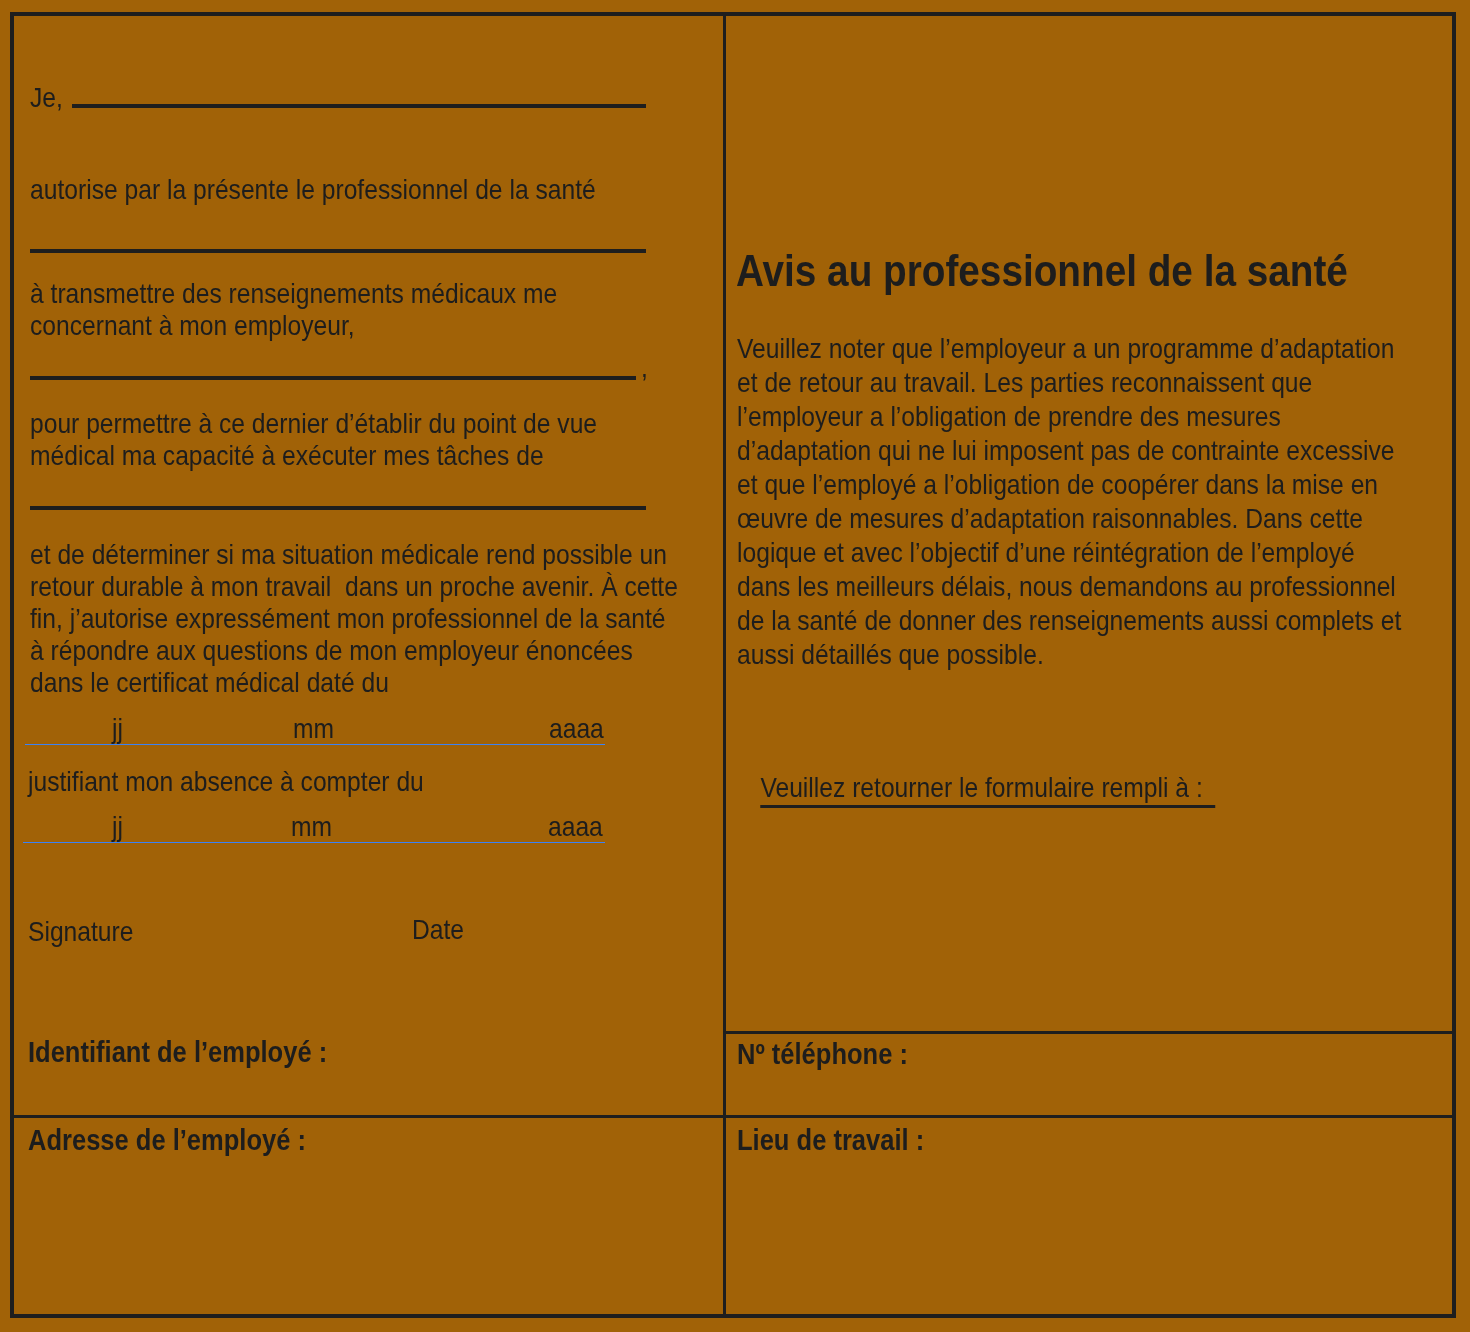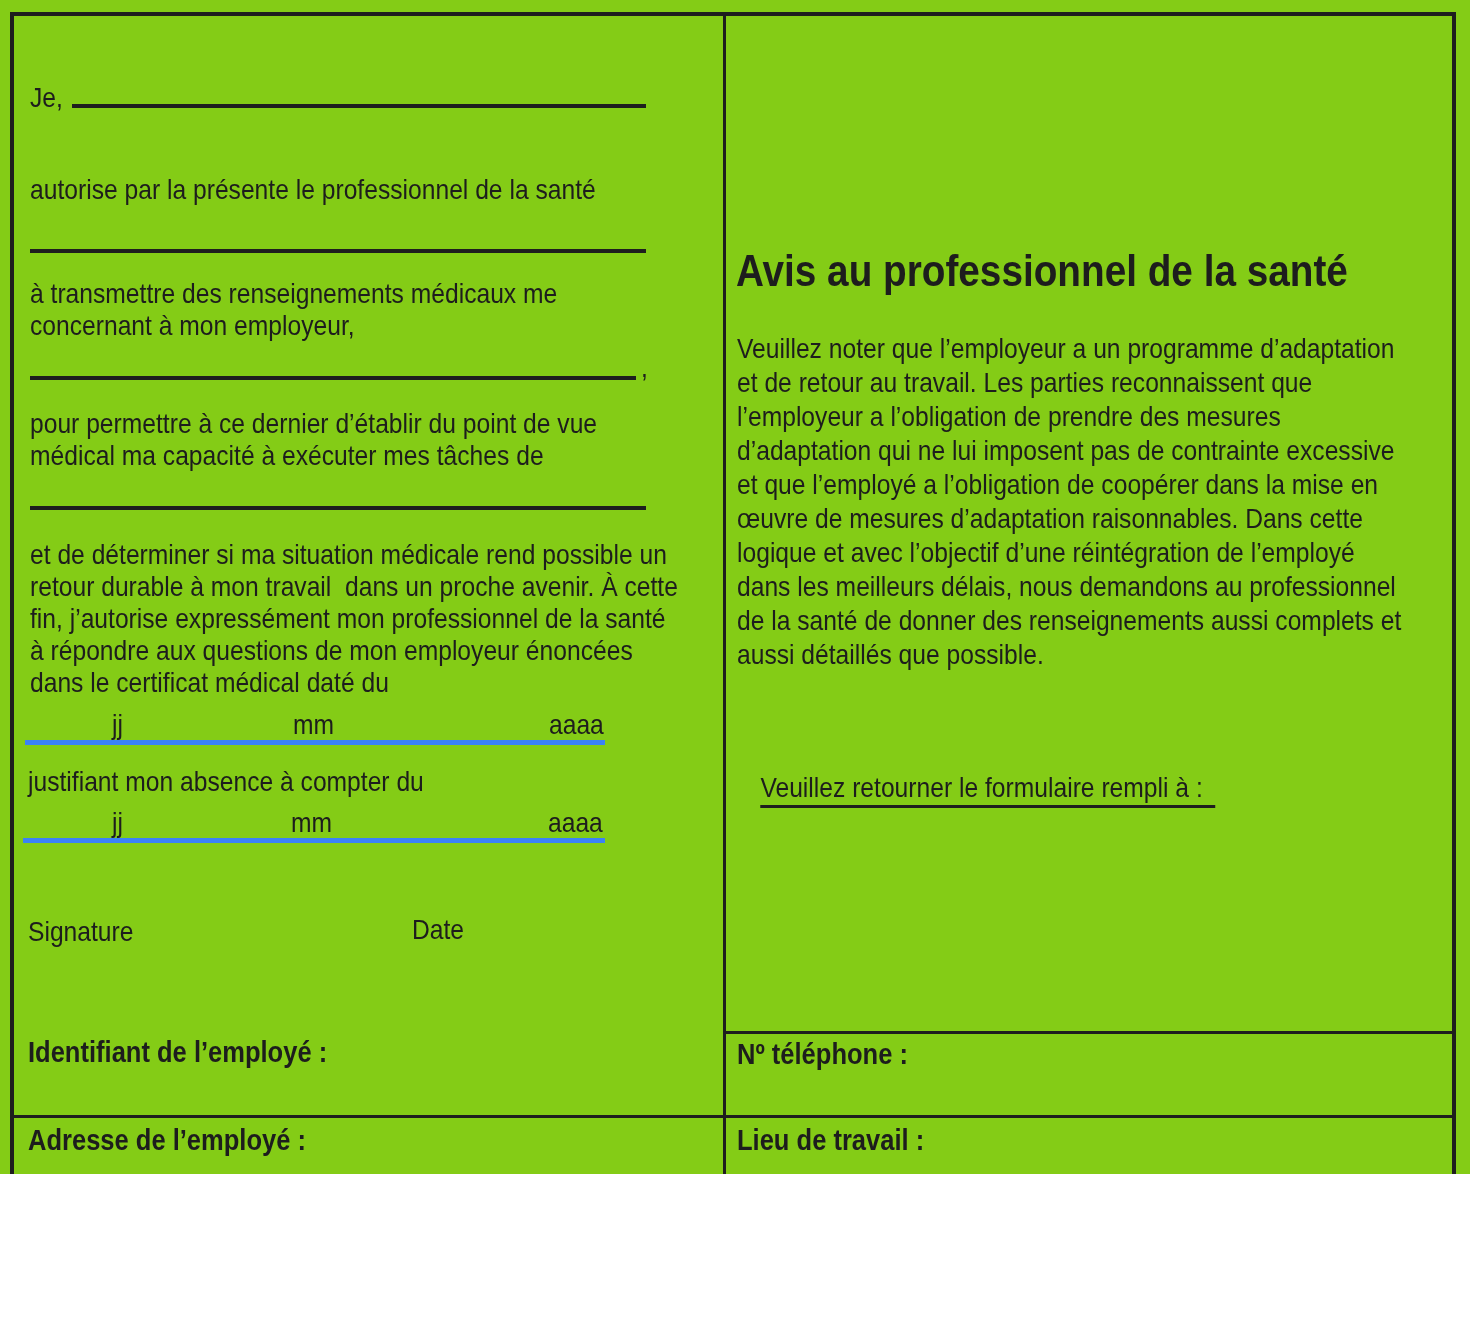--- a/index.html
+++ b/index.html
@@ -1,35 +1,35 @@
 <!DOCTYPE html>
 <html><head>
 <meta charset="utf-8">
 <style>
   html,body{margin:0;padding:0;background:#ffffff;}
   .page{
-    position:relative;width:1470px;height:1174px;
-    background:#84cc16;overflow:hidden;
+    position:relative;width:1470px;height:1332px;
+    background:#a16207;overflow:hidden;
     font-family:"Liberation Sans",sans-serif;color:#1d1d1d;
   }
   .box{position:absolute;box-sizing:border-box;}
   .border-outer{left:10px;top:12px;width:1446px;height:1306px;border:4px solid #1e1e1e;}
   .vdiv{left:723px;top:12px;width:3px;height:1306px;background:#1e1e1e;}
   .rule{position:absolute;background:#1e1e1e;}
   .t{
     position:absolute;
     font-size:28px;line-height:32px;
     transform:scaleX(.88);transform-origin:0 0;
     white-space:pre-wrap;color:#1d1d1d;
   }
   .b{font-weight:700;font-size:29px;}
   .title{font-size:44px;line-height:46px;font-weight:700;white-space:nowrap;}
   .body-right{line-height:34px;width:810px;}
   .wide{width:820px;}
-  .dateline{position:absolute;border-bottom:5px solid #3b82f6;box-sizing:border-box;}
+  .dateline{position:absolute;border-bottom:1px solid #3b82f6;box-sizing:border-box;}
   .dlbl{
     position:absolute;bottom:1px;
     font-size:28px;line-height:28px;
     transform:scaleX(.88);transform-origin:0 0;white-space:nowrap;
   }
   .ulab{border-bottom:3px solid #1e1e1e;padding-right:14px;padding-bottom:2px;white-space:nowrap;}
   .fill{position:absolute;background:transparent;}
 </style>
 </head>
 <body>

